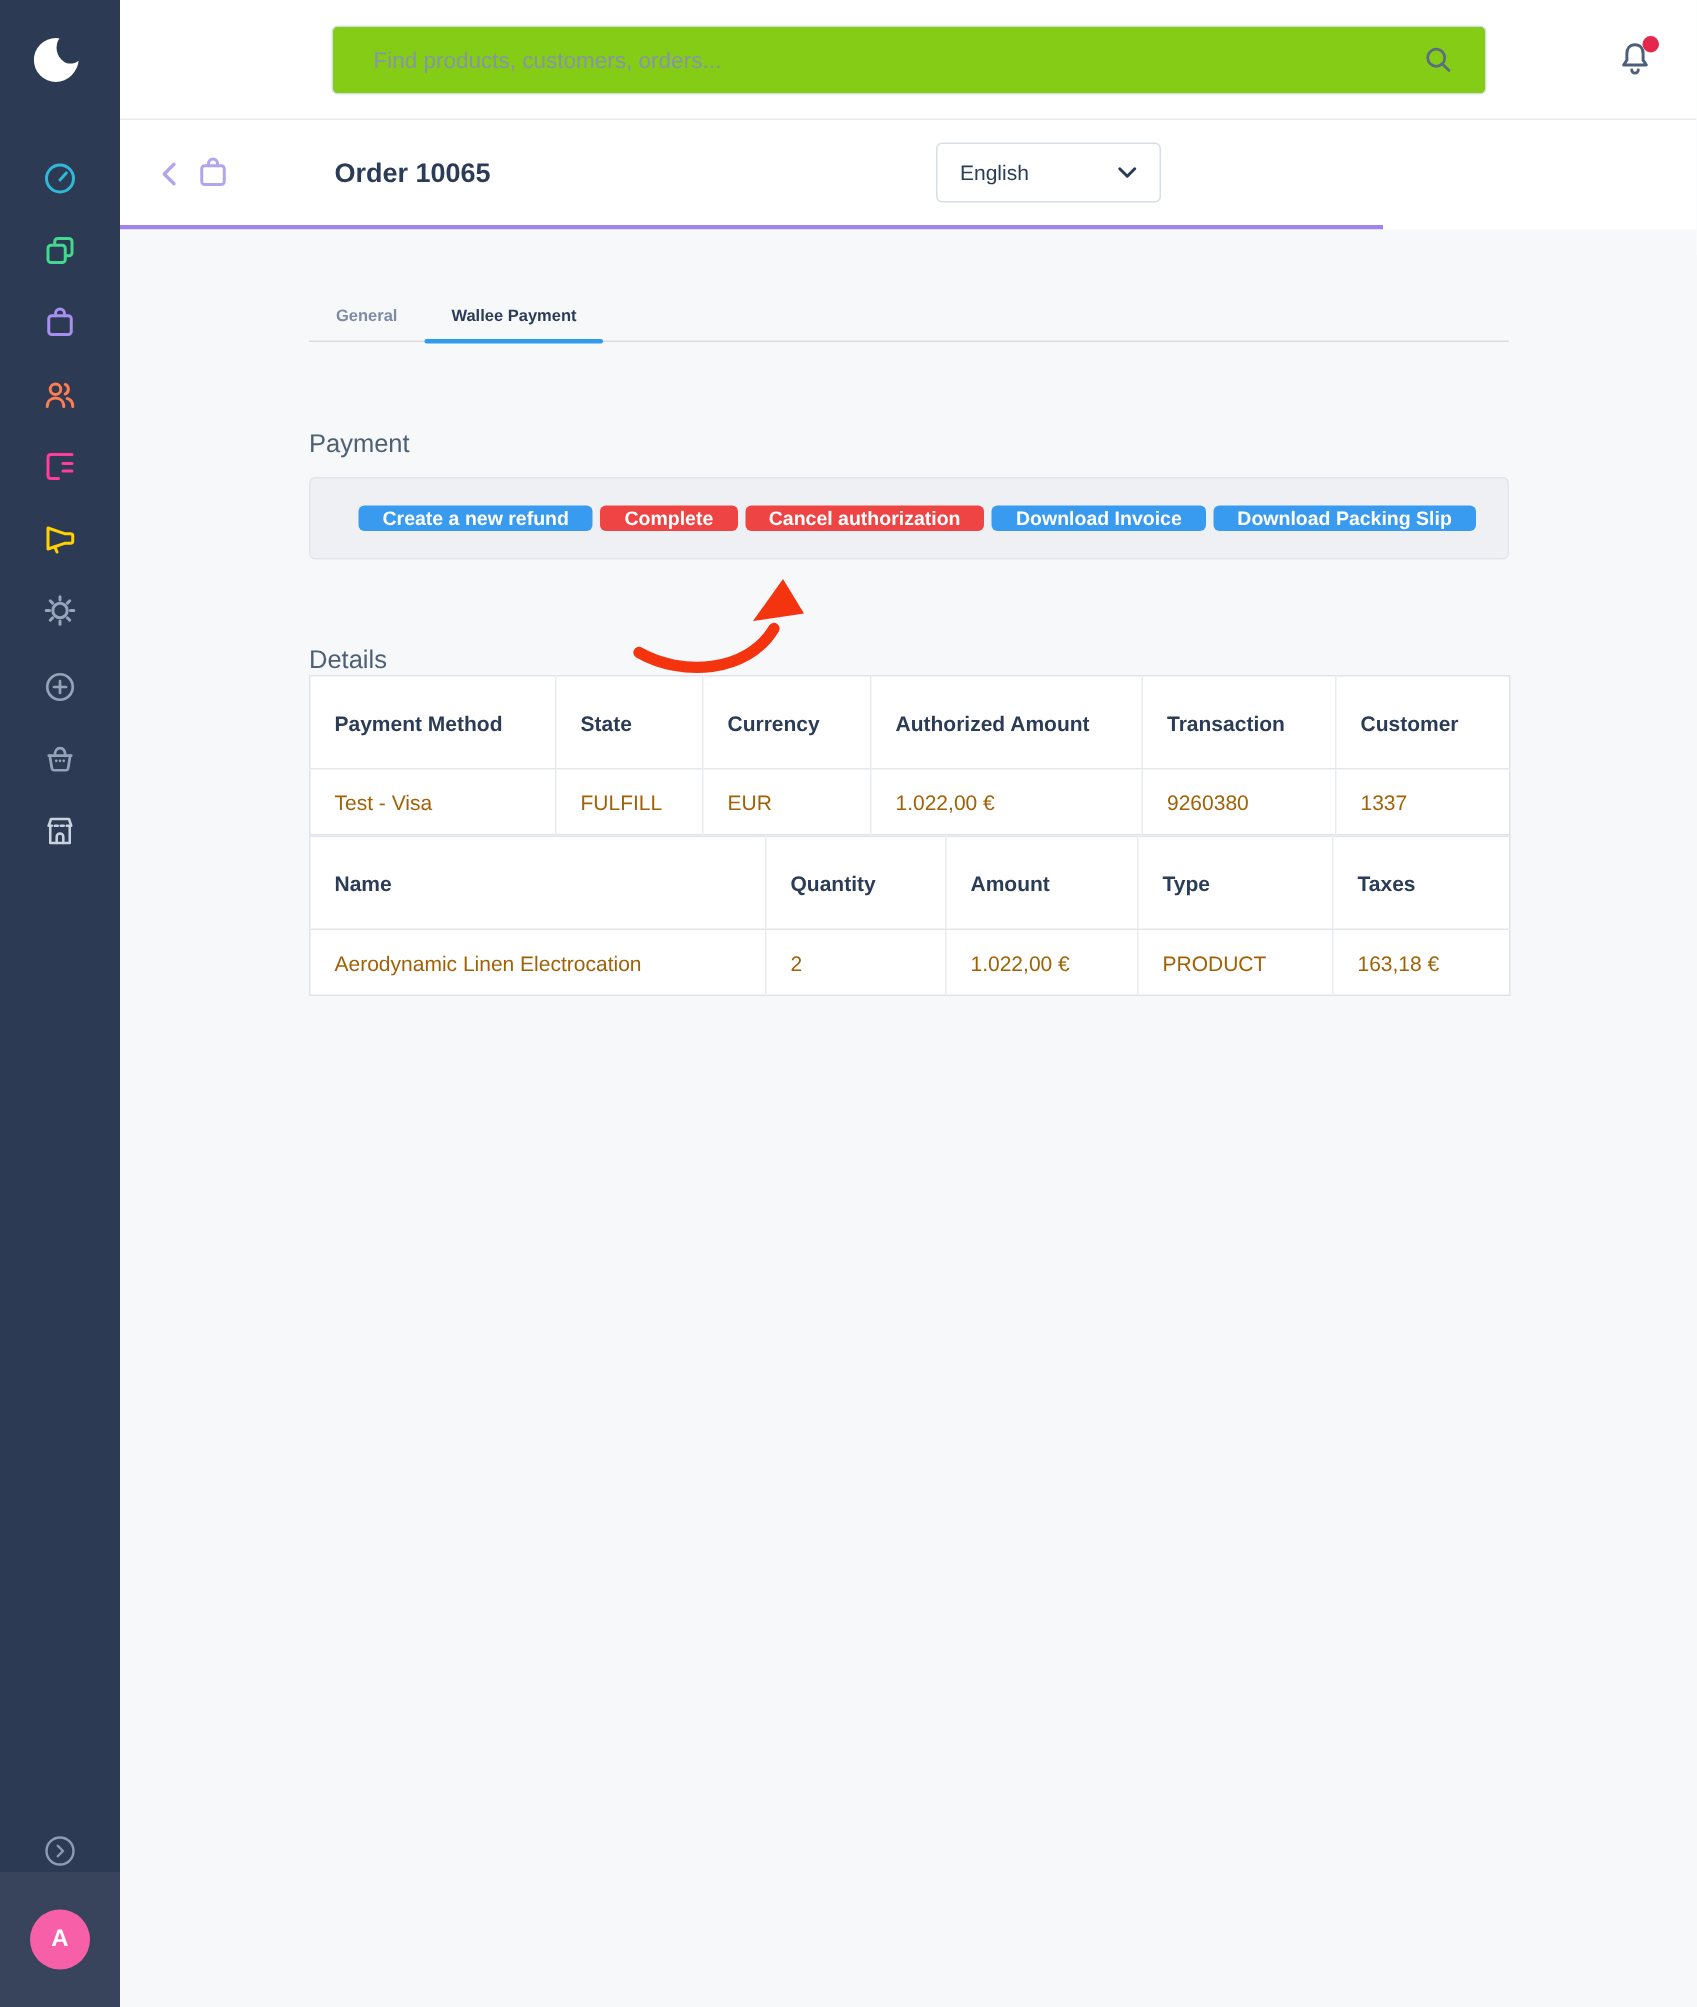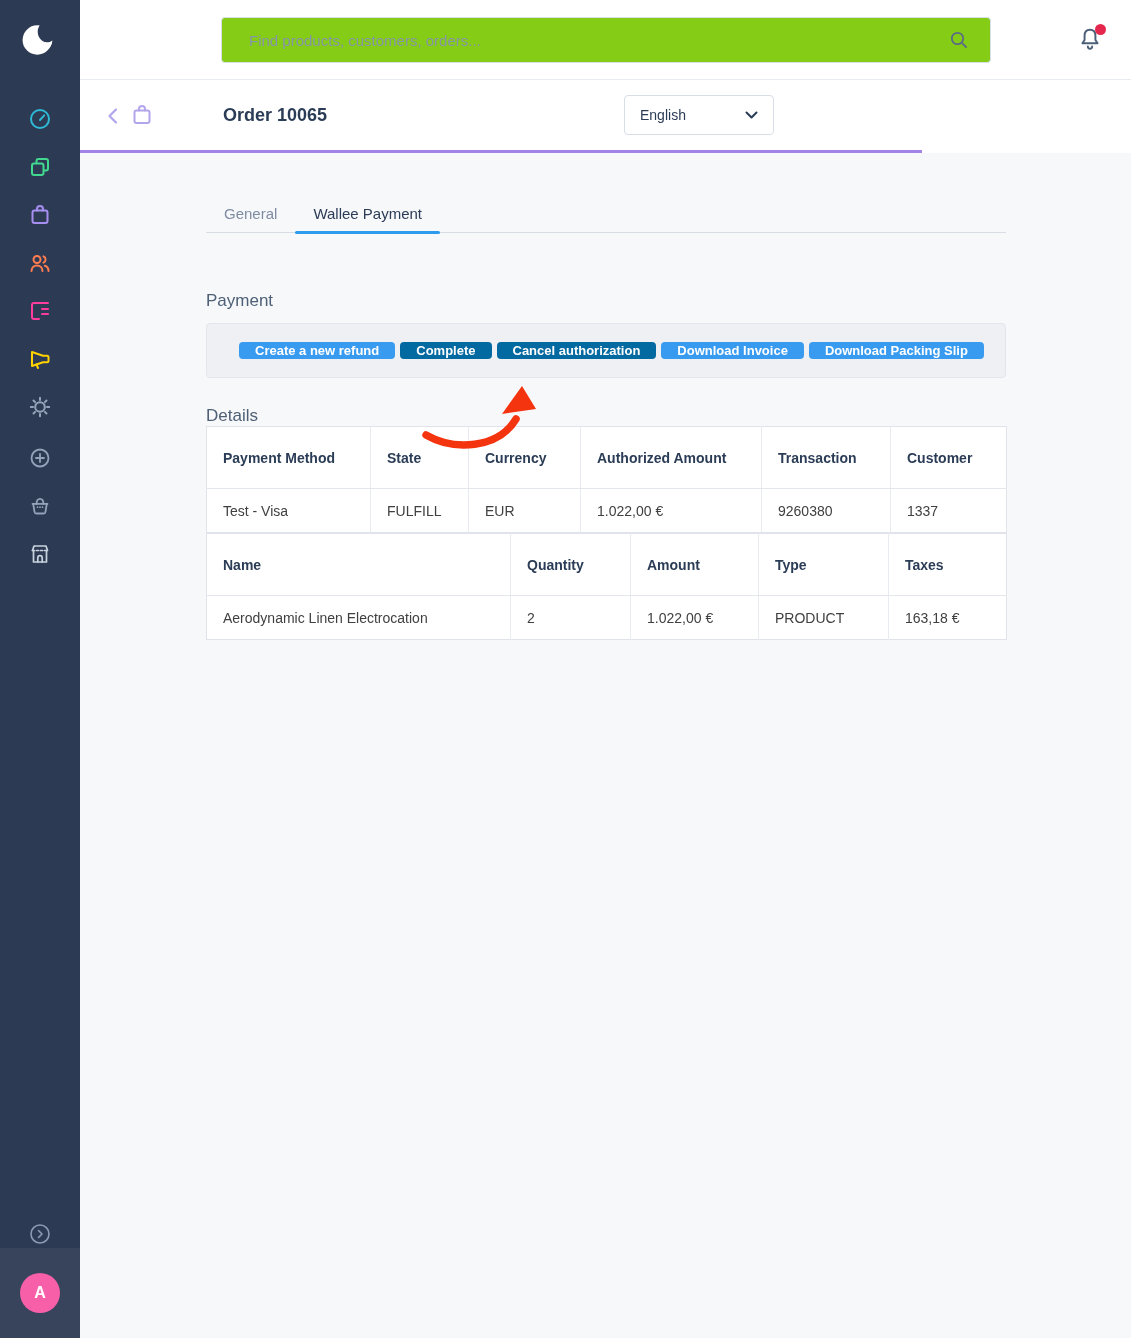--- a/index.html
+++ b/index.html
@@ -74,55 +74,55 @@
   }
   
   .content {
     position:absolute; left:80px; top:153px; width:1051px; height:1185px;
     background:#f7f8fa;
   }
   .inner { width:800px; margin-left:126px; padding-top:47px; position:relative; }
   
   .tabs { display:flex; border-bottom:1px solid #d8dde5; }
   .tab {
-    padding:5px 18px 10px; font-size:15px; color:#7e8ca3;
-    position:relative; cursor:pointer;
+    padding:5px 18px 10px; font-size:11px; color:#7e8ca3;
+    position:relative; cursor:pointer;font-weight:bold;
   }
   .tab.active { color:#2b3c56; }
   .tab.active::after {
     content:""; position:absolute; left:0; right:0; bottom:-2px; height:3px;
     background:#2f9bef; border-radius:2px;
   }
   
   .section-heading { margin-top:58px; font-size:17px; font-weight:400; color:#4e6076; }
-  .section-heading.tight { margin-top:28px; }
+  .section-heading.tight { margin-top:57px; }
   .btn-panel {
     margin-top:12px; background:#eef0f4; border:1px solid #e2e6ec; border-radius:4px;
     padding:18px 18px 18px 32px; display:flex; gap:5px; align-items:center;
   }
   .btn {
     height:17px; padding:0 16px; border:none; border-radius:4px;
     font-family:"Liberation Sans", sans-serif; font-size:13px; font-weight:bold;
     color:#fff; cursor:pointer; white-space:nowrap;
   }
   .btn-primary { background:#399bf0; }
-  .btn-disabled { background:#0369a1; cursor:default; }
+  .btn-disabled { background:#ef4444; cursor:default; }
   
   table {
     width:800px; border-collapse:collapse; background:#fff;
     border:1px solid #e0e4ea; table-layout:fixed; font-size:14px;
   }
   th {
     height:62px; padding:0 16px; text-align:left; vertical-align:middle;
     color:#2b3c56; font-weight:bold;
     border-right:1px solid #e8ebf0; border-bottom:1px solid #e3e7ec;
   }
   td {
     height:44px; padding:0 16px; text-align:left; vertical-align:middle;
-    color:#404040; border-right:1px solid #e8ebf0;
+    color:#a16207; border-right:1px solid #e8ebf0;
   }
   th:last-child, td:last-child { border-right:none; }
   
   .anno-arrow { position:absolute; left:338px; top:228px; pointer-events:none; }
 </style>
 </head>
 <body>
 
 <div class="sidebar">
   <div class="logo-box">

